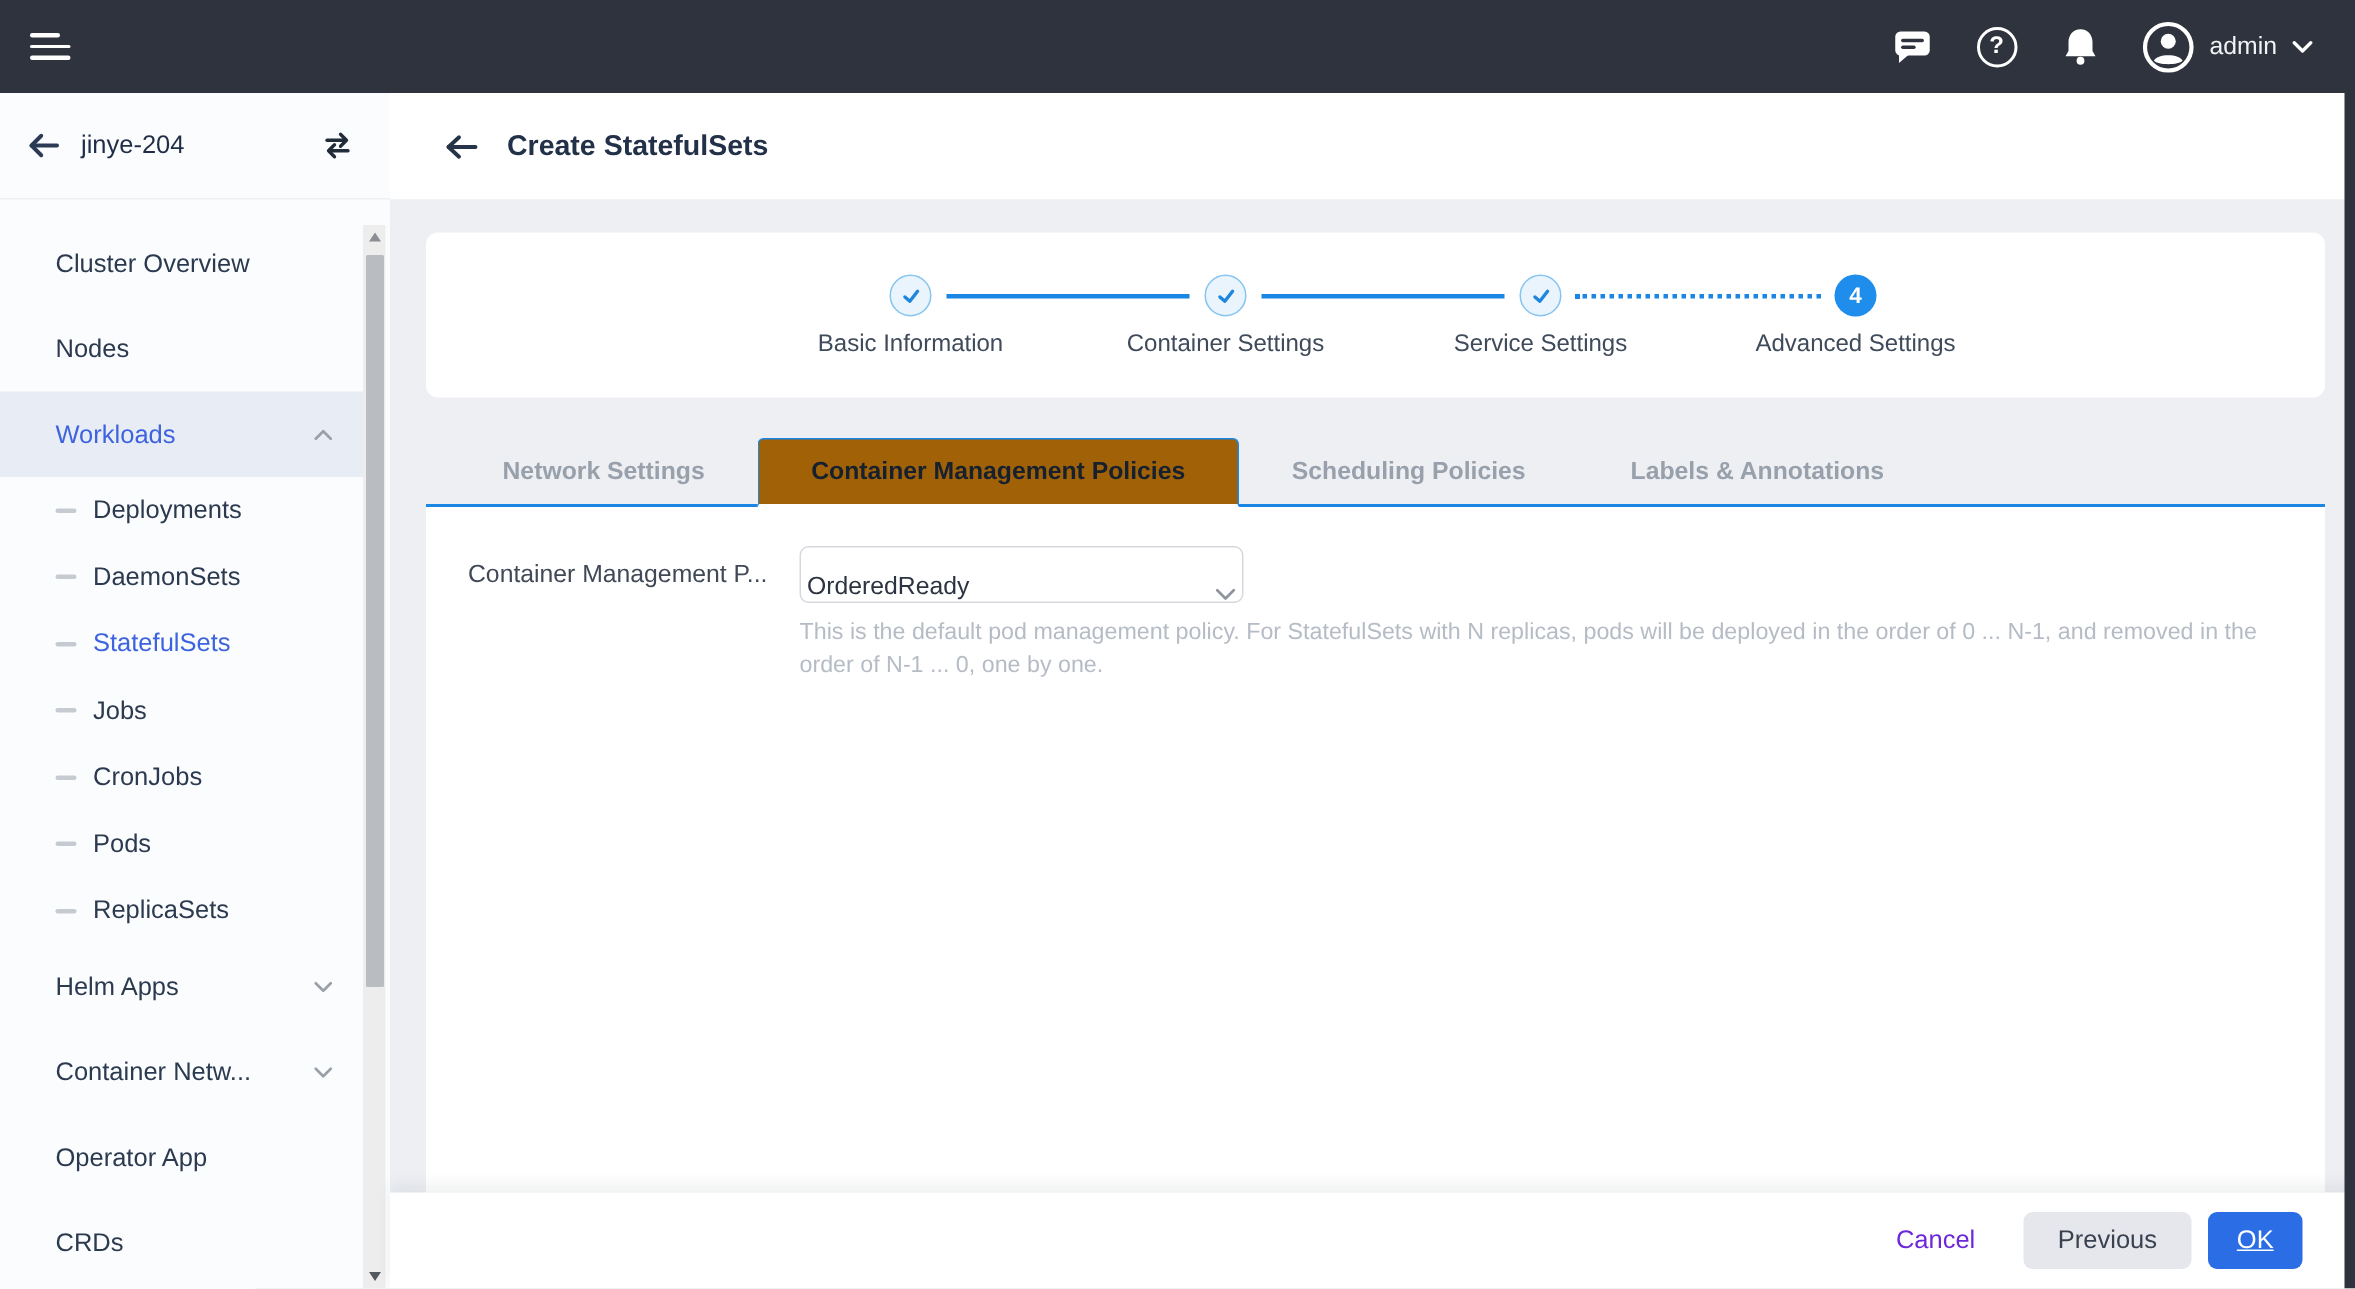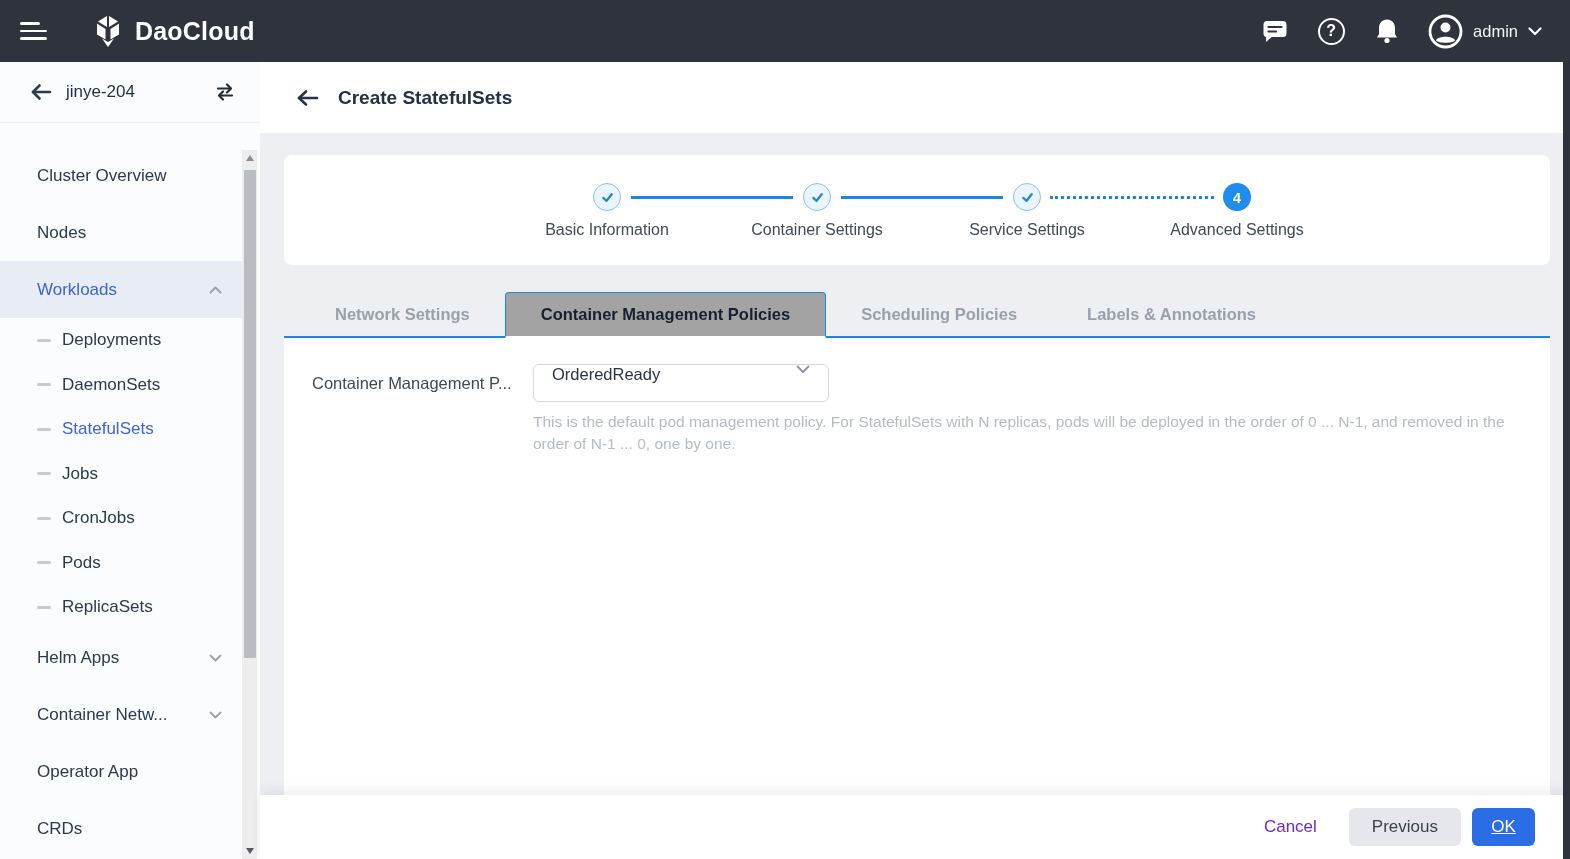--- a/index.html
+++ b/index.html
@@ -23,21 +23,21 @@
   .help-circle { width:27px; height:27px; border:2.6px solid #fff; border-radius:50%;
     color:#fff; font-size:16px; font-weight:700; display:flex; align-items:center; justify-content:center; }
   .avatar-wrap { display:flex; align-items:center; gap:10px; cursor:pointer; }
   .username { color:#f2f3f5; font-size:16.5px; font-weight:500; }
 
   
   .body-row { flex:1; display:flex; min-height:0; }
 
   
   .sidebar { width:260px; flex:0 0 260px; background:#fbfcfe; position:relative; }
-  .sidebar-header { height:61px; display:flex; align-items:center; padding:0 24px 0 30px;
+  .sidebar-header { height:71px; display:flex; align-items:center; padding:0 24px 0 18px;
     border-bottom:1px solid #edeff2; background:#fbfcfe; }
   .cluster-name { font-size:17px; color:#1f2d46; font-weight:500; margin-left:14px; }
   .switch-icon { margin-left:auto; cursor:pointer; }
   .sidebar-nav { position:absolute; top:85px; left:0; right:16px; bottom:0; overflow:hidden; }
   .nav-item { display:flex; align-items:center; padding-left:37px; cursor:pointer;
     color:#2c3a50; font-size:17px; }
   .nav-item.top { height:57px; }
   .nav-item.sub { height:44.5px; }
   .nav-item.active { background:#e8ecf4; color:#3d63de; }
   .nav-item.selected { color:#3d63de; }
@@ -67,30 +67,30 @@
   .step-circle.current { background:#1e8deb; color:#fff; font-size:15px; font-weight:700; }
   .step-label { margin-top:10px; font-size:16px; color:#3f4a5a; font-weight:500; }
   .connector { position:absolute; top:41px; height:0; border-top:3px solid #1b86e3; }
   .connector.dotted { border-top:3px dotted #1b86e3; }
 
   
   .tabs { margin-top:27px; display:flex; align-items:flex-end; border-bottom:2px solid #1b86e3; height:46px; flex:0 0 46px; }
   .tabs .spacer-l { width:16px; }
   .tab { height:44px; display:flex; align-items:center; padding:0 35px; font-size:16.5px;
     font-weight:600; color:#98a1ab; cursor:pointer; white-space:nowrap; }
-  .tab.active { height:46px; background:#a3a3a3; border:1px solid #1b86e3; border-bottom:2px solid #fff;
+  .tab.active { height:46px; background:#a16207; border:1px solid #1b86e3; border-bottom:2px solid #fff;
     margin-bottom:-2px; border-radius:4px 4px 0 0; color:#16202e; font-weight:700; }
 
   
   .tab-panel { background:#fff; flex:1; min-height:0; padding:26px 30px 0 28px; }
   .form-row { display:flex; }
   .form-label { flex:0 0 221px; font-size:16.5px; color:#414957; font-weight:500; line-height:38px; }
   .form-field { flex:1; }
   .select { width:296px; height:38px; border:1px solid #d5d9de; border-radius:6px; background:#fff;
-    display:flex; align-items:flex-start; padding:0 18px; cursor:pointer; }
+    display:flex; align-items:flex-end; padding:0 4px; cursor:pointer; }
   .select-value { font-size:16.5px; color:#2c3442; flex:1; }
   .help { margin-top:9px; font-size:15.5px; line-height:22px; color:#b6bcc5; max-width:1010px; }
 
   
   .footer { height:64px; flex:0 0 64px; background:#fff; display:flex; align-items:center;
     justify-content:flex-end; padding-right:35px; box-shadow:0 -5px 10px rgba(31,41,55,.07); position:relative; z-index:2; }
   .btn { font-family:"Liberation Sans", sans-serif; font-size:17px; border:none; cursor:pointer; border-radius:6px; }
   .btn-cancel { background:transparent; color:#6d28d9; padding:9px 10px; margin-right:22px; }
   .btn-previous { background:#e5e7ec; color:#3a4250; padding:9px 23px; margin-right:11px; }
   .btn-ok { background:#2b6de4; color:#fff; padding:9px 18px; min-width:63px; font-weight:500;text-decoration:underline; }
@@ -102,30 +102,20 @@
 <body>
 
 <div class="app">
 
   <header class="topbar">
     <div class="hamburger">
         <span></span>
         <span></span>
         <span></span>
       </div>
-    <div class="brand">
-      <svg width="36" height="36" viewBox="0 0 36 36">
-        <polygon points="17,3 8,8.5 17,14" fill="#fff"></polygon>
-        <polygon points="19,3 28,8.5 19,14" fill="#fff"></polygon>
-        <polygon points="7,10.5 15.5,16 15.5,26.5 7,21.5" fill="#fff"></polygon>
-        <polygon points="29,10.5 20.5,16 20.5,26.5 29,21.5" fill="#fff"></polygon>
-        <polygon points="12,25.5 18,34 24,25.5 18,29" fill="#fff"></polygon>
-      </svg>
-      <span class="brand-name">DaoCloud</span>
-    </div>
     <div class="topbar-right">
       <div class="tb-icon">
         <svg width="28" height="28" viewBox="0 0 28 28">
           <rect x="2.5" y="4" width="23" height="16" rx="3.5" fill="#fff"></rect>
           <polygon points="5,19 5,25 12,19" fill="#fff"></polygon>
           <line x1="7.5" y1="10" x2="20.5" y2="10" stroke="#2f333d" stroke-width="2.2" stroke-linecap="round"></line>
           <line x1="7.5" y1="14.5" x2="15" y2="14.5" stroke="#2f333d" stroke-width="2.2" stroke-linecap="round"></line>
         </svg>
       </div>
       <div class="tb-icon">

